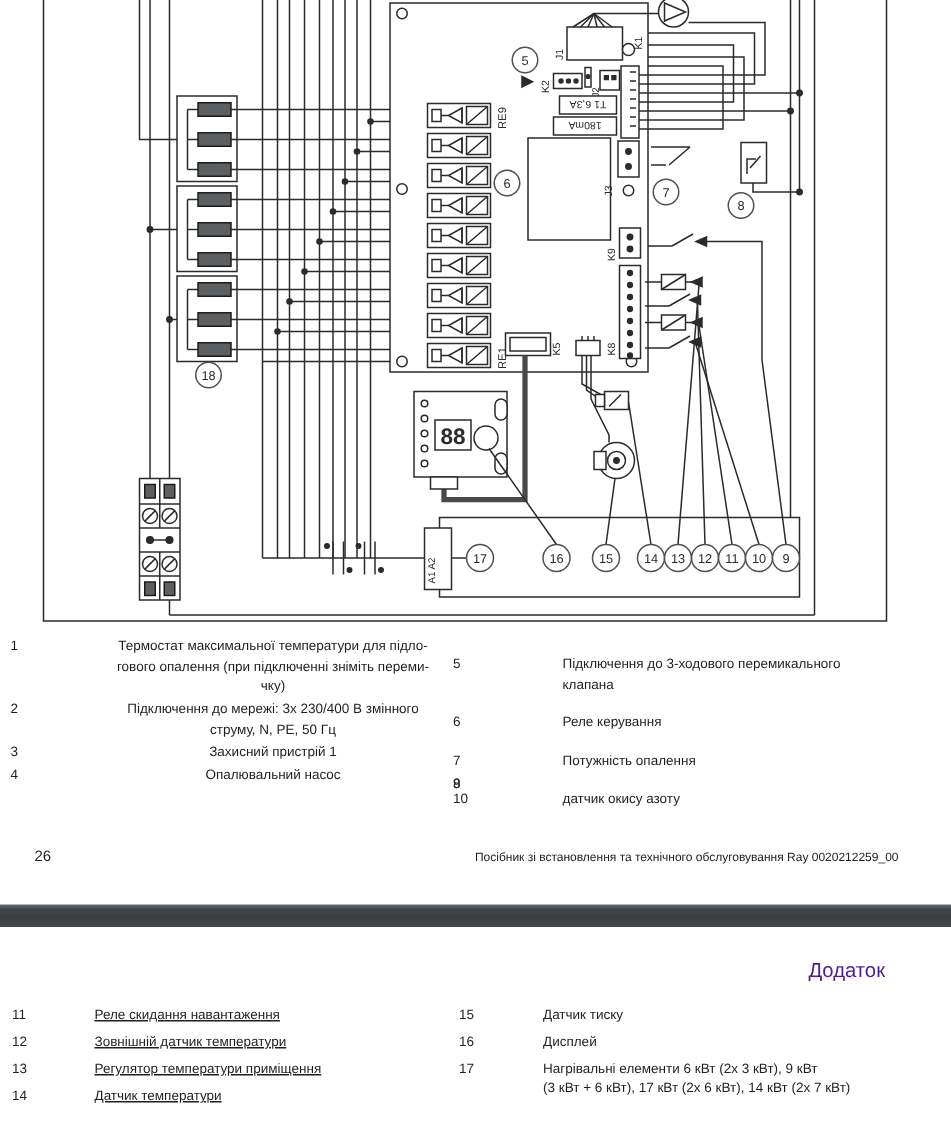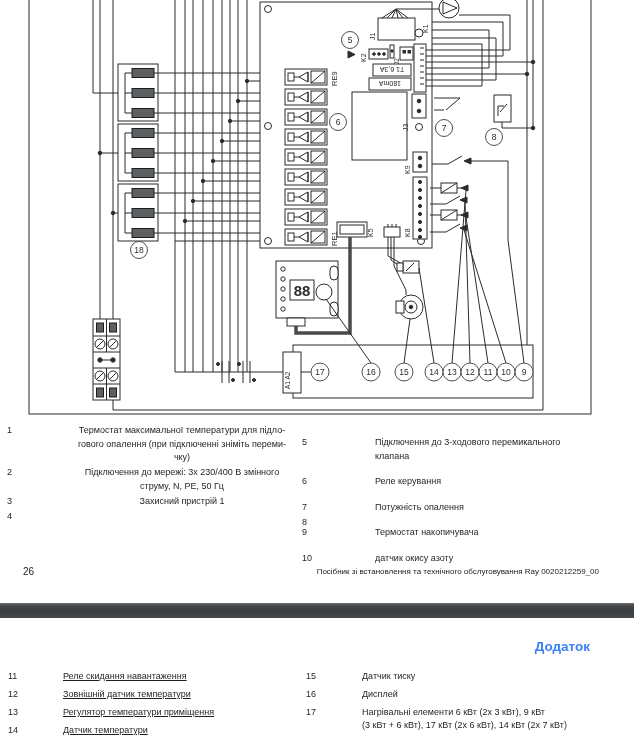--- a/index.html
+++ b/index.html
@@ -14,21 +14,21 @@
   #legend1-left{left:7px;top:424px;width:290px;}
   #legend1-left .txt{margin-left:61px;width:228px;text-align:center;}
   #legend1-right{left:302px;top:424px;width:300px;}
   #legend1-right .txt{margin-left:73px;width:222px;margin-top:12px;}
   #footer{position:absolute;left:0;top:566px;width:634px;height:14px;}
   #page-num{position:absolute;left:23px;top:0;font-size:10px;}
   #footer-text{position:absolute;right:35px;top:1px;font-size:8px;}
   #separator{position:absolute;left:0;top:603px;width:634px;height:15px;
     background:linear-gradient(180deg,#6a6e71 0%,#43474a 20%,#3a3e41 55%,#46494c 100%);}
   #appendix-heading{position:absolute;top:639px;right:44px;
-    font-size:13.5px;font-weight:bold;color:#3b82f6;}
+    font-size:13.5px;font-weight:normal;color:#4c1d95;}
   .legend2{font-size:9px;line-height:13px;}
   .legend2 .legend-item{margin-bottom:5px;}
   #legend2-left{left:8px;top:670px;width:290px;}
   #legend2-left .txt{margin-left:55px;width:230px;text-decoration:underline;}
   #legend2-right{left:306px;top:670px;width:320px;}
   #legend2-right .txt{margin-left:56px;width:262px;}
 </style>
 </head>
 <body>
 
@@ -356,20 +356,21 @@
     <span class="num">2</span>
     <span class="txt">Підключення до мережі: 3x 230/400 В змінного
 струму, N, PE, 50 Гц</span>
   </div>
   <div class="legend-item">
     <span class="num">3</span>
     <span class="txt">Захисний пристрій 1</span>
   </div>
   <div class="legend-item">
     <span class="num">4</span>
+    <span class="txt">Опалювальний насос</span>
   </div>
 </div>
 <div class="legend-col" id="legend1-right">
   <div class="legend-item">
     <span class="num">5</span>
     <span class="txt">Підключення до 3-ходового перемикального
 клапана</span>
   </div>
   <div class="legend-item">
     <span class="num">6</span>
@@ -377,21 +378,20 @@
   </div>
   <div class="legend-item">
     <span class="num">7</span>
     <span class="txt">Потужність опалення</span>
   </div>
   <div class="legend-item">
     <span class="num">8</span>
   </div>
   <div class="legend-item">
     <span class="num">9</span>
-    <span class="txt">Термостат накопичувача</span>
   </div>
   <div class="legend-item">
     <span class="num">10</span>
     <span class="txt">датчик окису азоту</span>
   </div>
 </div>
 
 <div id="footer">
   <span id="page-num">26</span>
   <span id="footer-text">Посібник зі встановлення та технічного обслуговування Ray 0020212259_00</span>

